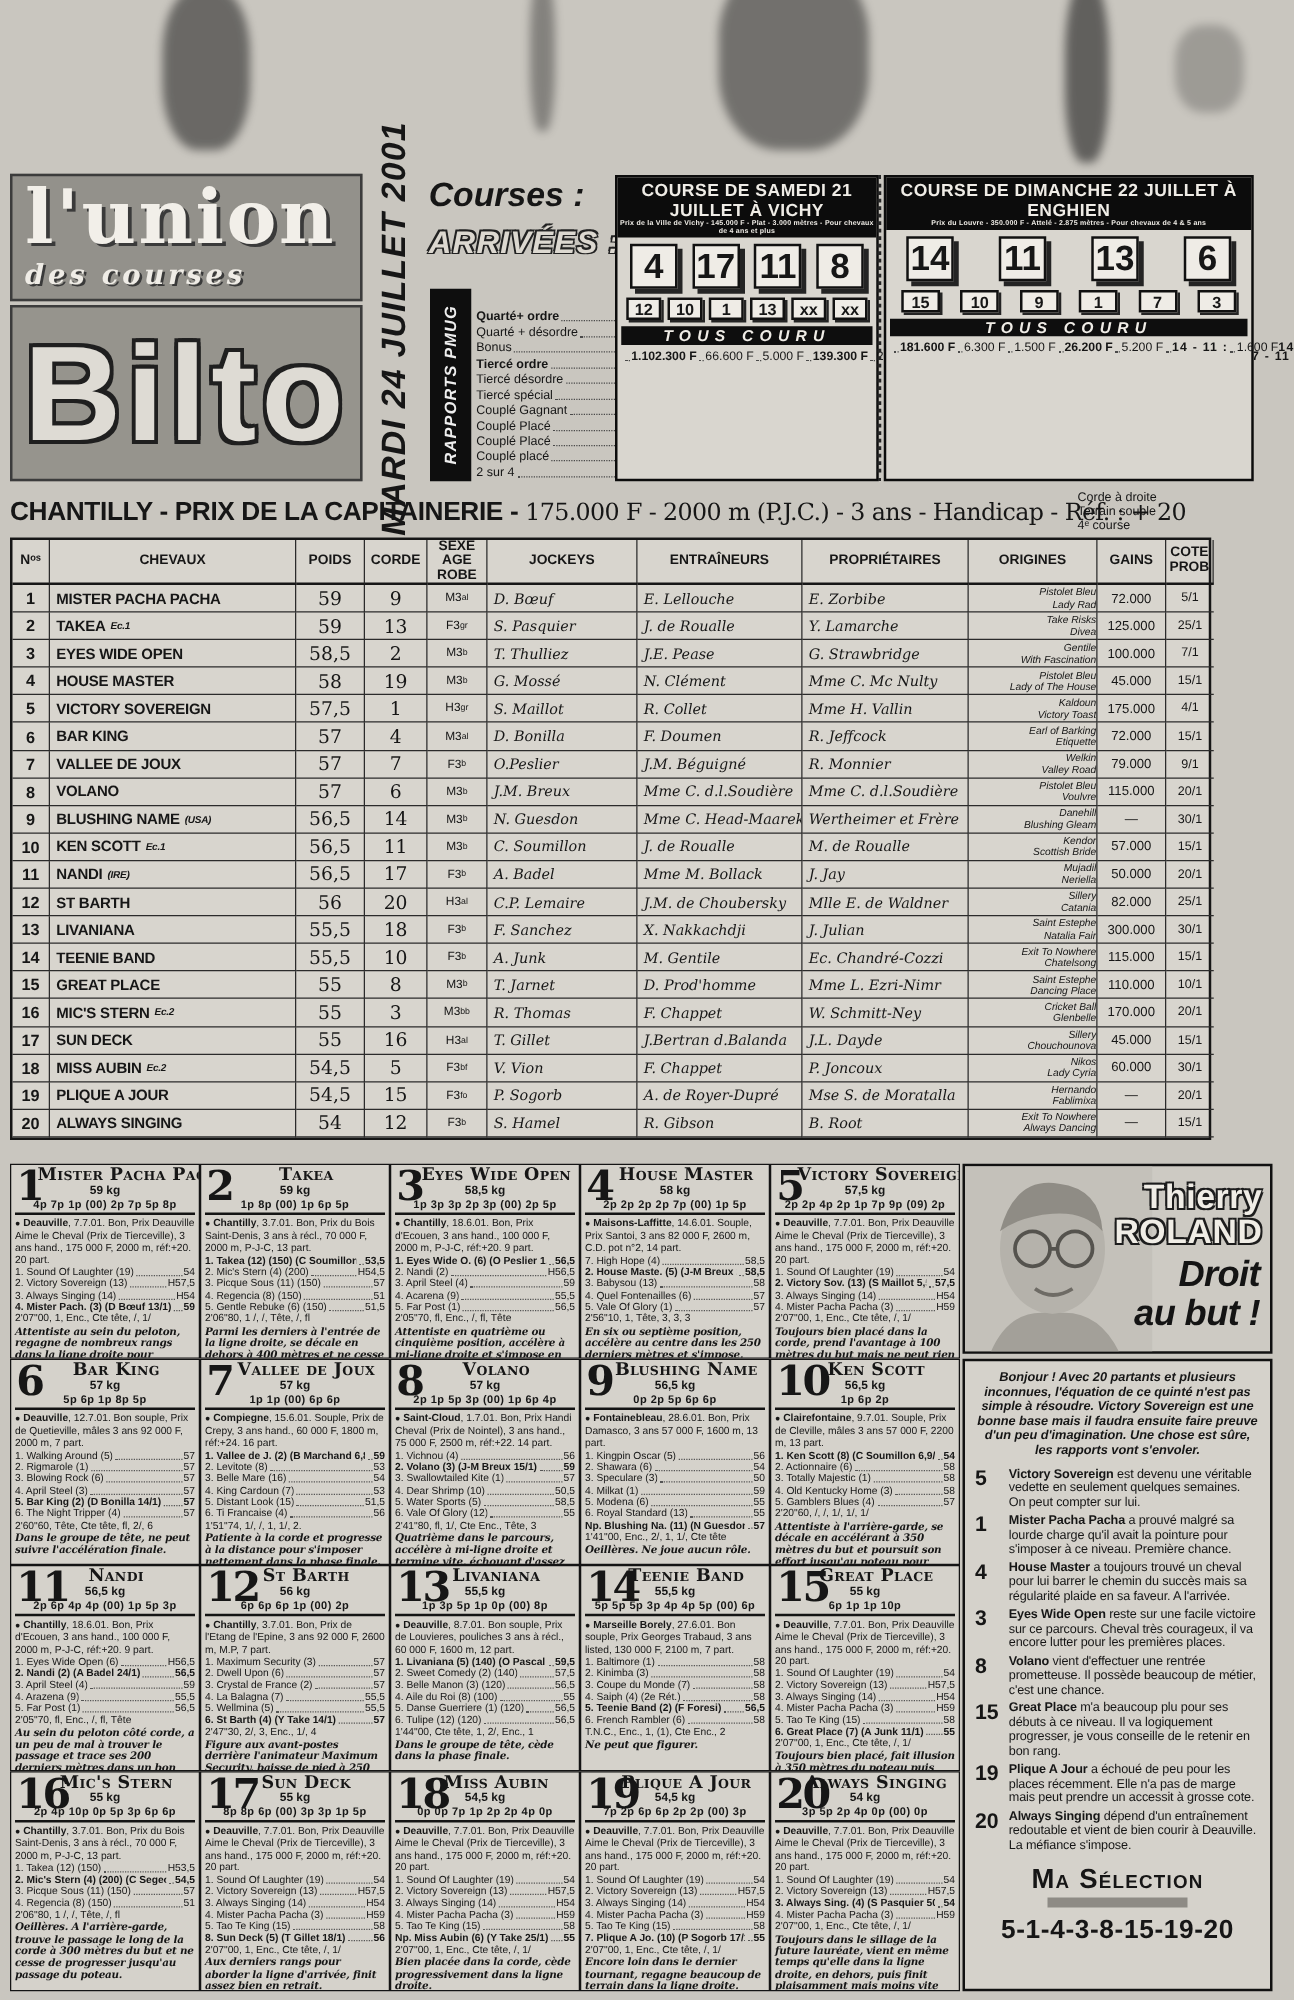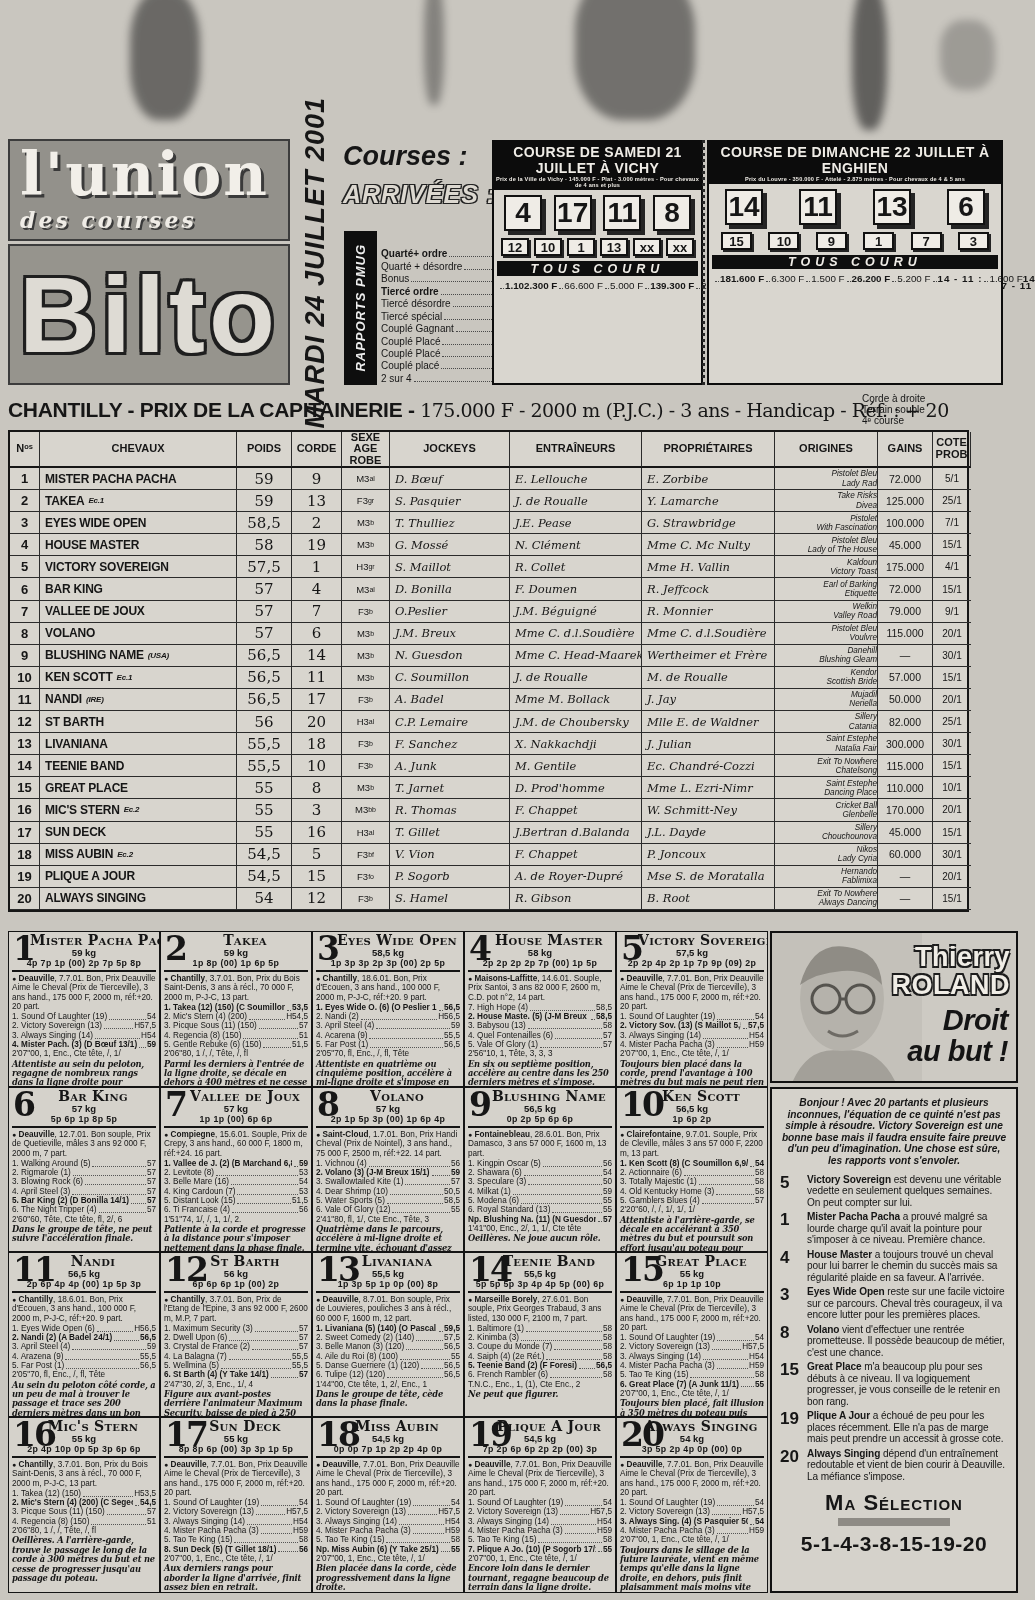--- a/index.html
+++ b/index.html
@@ -491,21 +491,21 @@
       <div class="td serifnum">58,5</div>
       <div class="td serifnum">2</div>
       <div class="td sar">
         <span>M3</span>
         <span class="sub">b</span>
       </div>
       <div class="td it">T. Thulliez</div>
       <div class="td it">J.E. Pease</div>
       <div class="td it">G. Strawbridge</div>
       <div class="td orig">
-        <span>Pistolet</span>
+        <span>Gentile</span>
         <span>With Fascination</span>
       </div>
       <div class="td gains">100.000</div>
       <div class="td cote">7/1</div>
     
       <div class="td num">4</div>
       <div class="td name left">
         <span>HOUSE MASTER</span>
         <span class="note"></span>
       </div>

